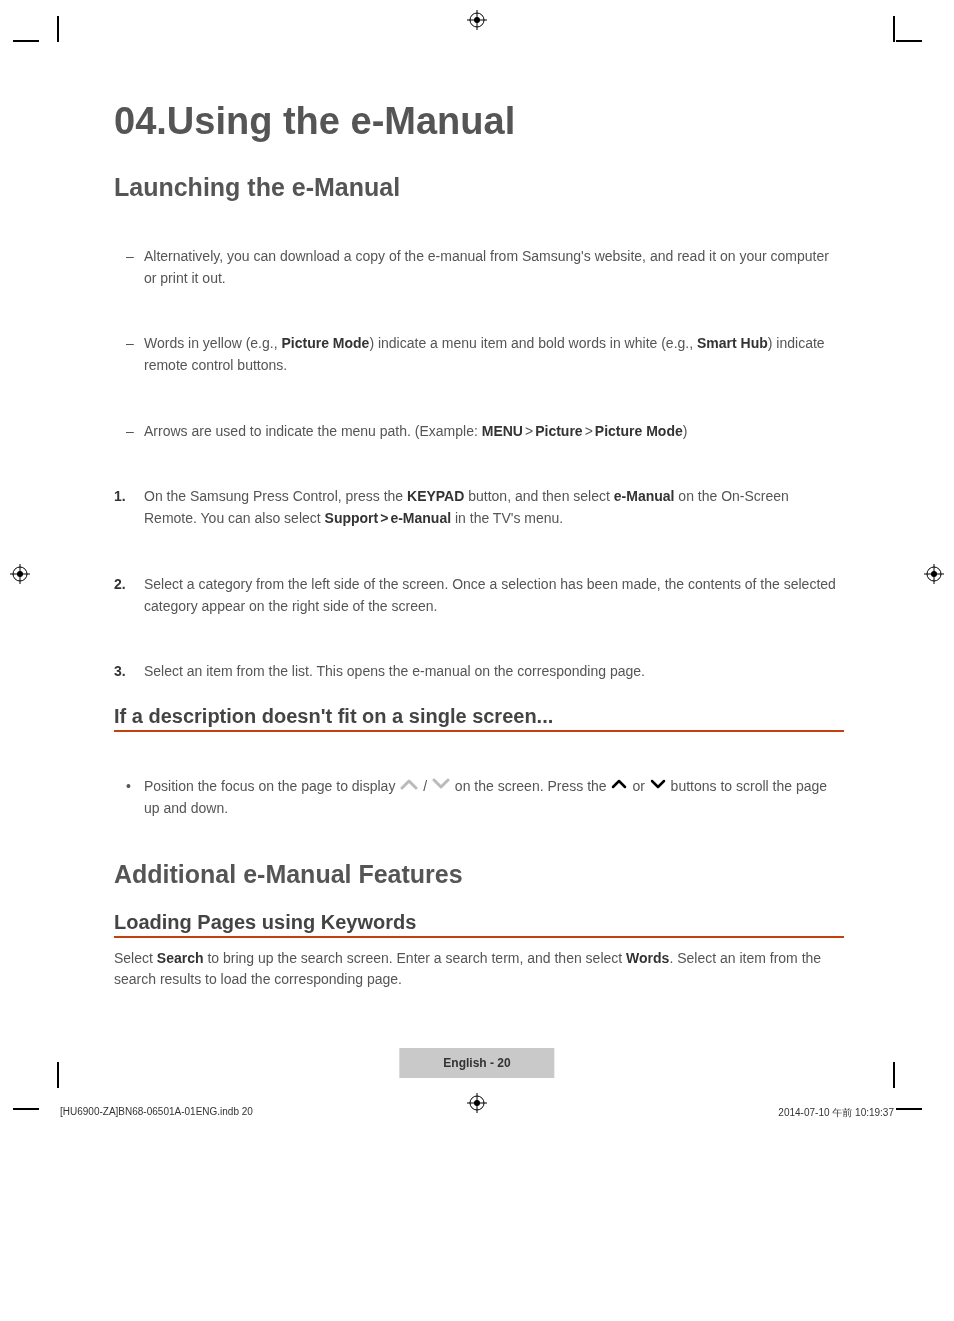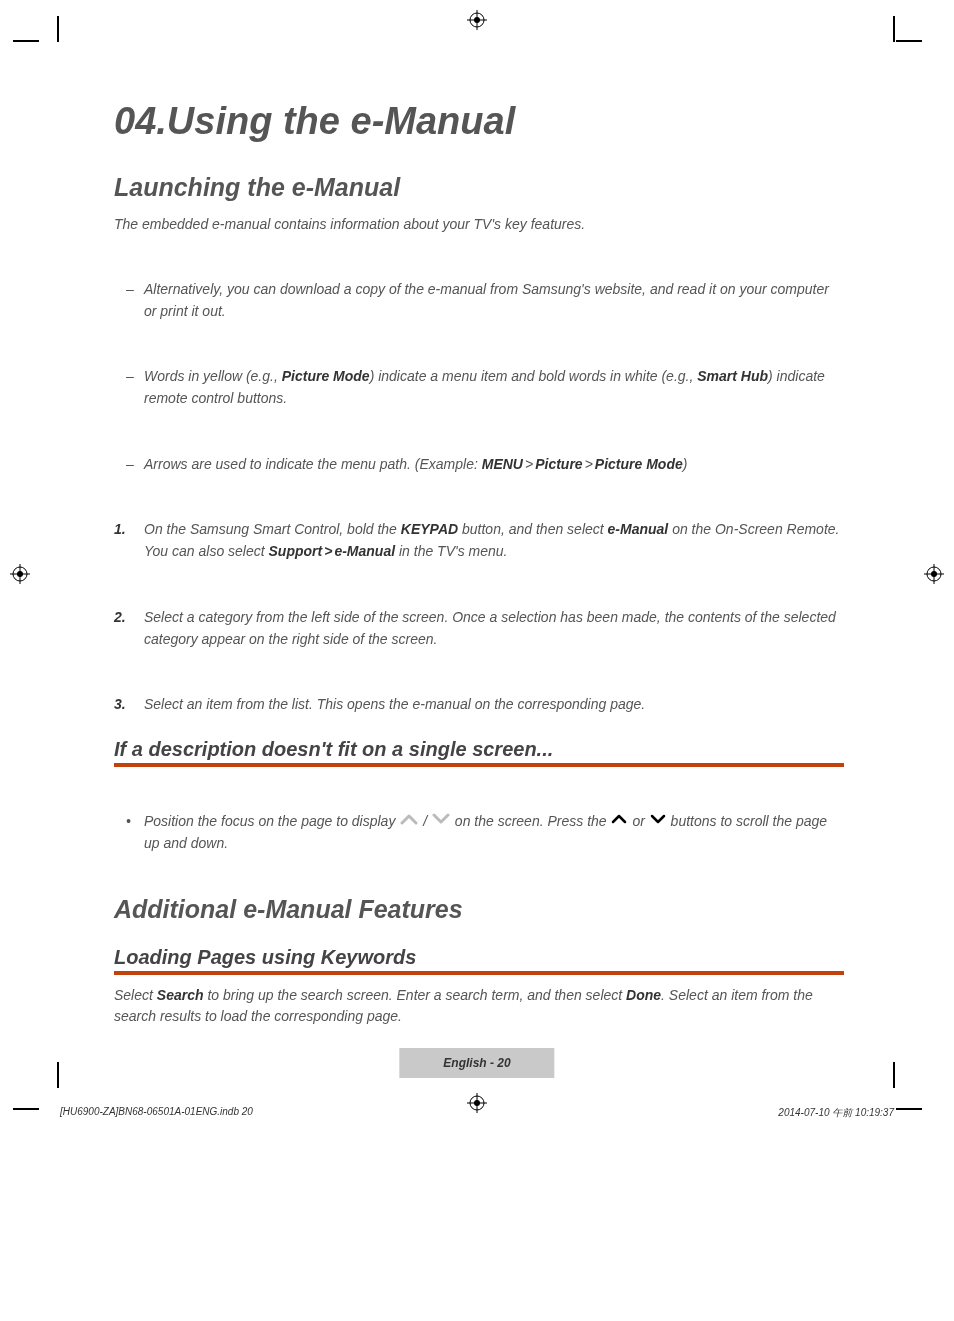--- a/index.html
+++ b/index.html
@@ -8,21 +8,20 @@
     font-family: Arial, Helvetica, sans-serif;
     background: #fff;
     color: #555;
     width: 954px;
   }
   .page {
     position: relative;
     width: 954px;
     height: 1148px;
     box-sizing: border-box;
-    font-style: italic;
   }
   .crop {
     position: absolute;
     background: #000;
   }
   .crop-top-l { top: 16px; left: 57px; width: 2px; height: 26px; }
   .crop-top-r { top: 16px; right: 59px; width: 2px; height: 26px; }
   .crop-bot-l { bottom: 60px; left: 57px; width: 2px; height: 26px; }
   .crop-bot-r { bottom: 60px; right: 59px; width: 2px; height: 26px; }
   .crop-left-t { top: 40px; left: 13px; width: 26px; height: 2px; }
@@ -58,21 +57,21 @@
     font-size: 25px;
     font-weight: 600;
     color: #555;
     margin: 28px 0 12px 0;
   }
   h3.sub {
     font-size: 20px;
     font-weight: 600;
     color: #444;
     margin: 22px 0 10px 0;
-    border-bottom: 4px solid #c2410c;
+    border-bottom: 2px solid #c2410c;
     padding-bottom: 2px;
     display: block;
   }
   .breadcrumb {
     font-size: 14px;
     font-weight: bold;
     color: #333;
     margin-bottom: 6px;
   }
   .chev {
@@ -198,35 +197,34 @@
         <line x1="0" y1="10" x2="20" y2="10" stroke="#000" stroke-width="1"></line>
       </svg>
   </div>
 
   <div class="content">
     <h1 class="chapter">04.Using the e-Manual</h1>
 
     <h2 class="section">Launching the e-Manual</h2>
 
 
-    <p class="body">The embedded e-manual contains information about your TV's key features.</p>
 
     <ul class="dash">
       <li>Alternatively, you can download a copy of the e-manual from Samsung's website, and read it on your computer or print it out.</li>
       <li>
         <span>Words in yellow (e.g., </span><span class="b">Picture Mode</span><span>) indicate a menu item and bold words in white (e.g., </span><span class="b">Smart Hub</span><span>) indicate remote control buttons.</span>
       </li>
       <li>
         <span>Arrows are used to indicate the menu path. (Example: </span><span class="b">MENU</span><span class="chev"> &gt; </span><span class="b">Picture</span><span class="chev"> &gt; </span><span class="b">Picture Mode</span><span>)</span>
       </li>
     </ul>
 
     <ol class="num">
       <li><span class="num-marker">1.</span>
-        <span>On the Samsung Smart Control, bold the </span><span class="b">KEYPAD</span><span> button, and then select </span><span class="b">e-Manual</span><span> on the On-Screen Remote. You can also select </span><span class="b">Support</span><span class="chev b"> &gt; </span><span class="b">e-Manual</span><span> in the TV's menu.</span>
+        <span>On the Samsung Press Control, press the </span><span class="b">KEYPAD</span><span> button, and then select </span><span class="b">e-Manual</span><span> on the On-Screen Remote. You can also select </span><span class="b">Support</span><span class="chev b"> &gt; </span><span class="b">e-Manual</span><span> in the TV's menu.</span>
       </li>
       <li><span class="num-marker">2.</span><span>Select a category from the left side of the screen. Once a selection has been made, the contents of the selected category appear on the right side of the screen.</span></li>
       <li><span class="num-marker">3.</span><span>Select an item from the list. This opens the e-manual on the corresponding page.</span></li>
     </ol>
 
     <h3 class="sub">If a description doesn't fit on a single screen...</h3>
     <ul class="dot">
       <li>
         <span>Position the focus on the page to display </span>
         <span class="inline-icon"><svg width="18" height="12" viewBox="0 0 18 12">
@@ -245,21 +243,21 @@
               <polyline points="2,3 8,9 14,3" fill="none" stroke="#000" stroke-width="2.5" stroke-linecap="round" stroke-linejoin="round"></polyline>
             </svg></span>
         <span> buttons to scroll the page up and down.</span>
       </li>
     </ul>
 
     <h2 class="section" style="margin-top:40px">Additional e-Manual Features</h2>
 
     <h3 class="sub">Loading Pages using Keywords</h3>
     <p class="body">
-      <span>Select </span><span class="b">Search</span><span> to bring up the search screen. Enter a search term, and then select </span><span class="b">Done</span><span>. Select an item from the search results to load the corresponding page.</span>
+      <span>Select </span><span class="b">Search</span><span> to bring up the search screen. Enter a search term, and then select </span><span class="b">Words</span><span>. Select an item from the search results to load the corresponding page.</span>
     </p>
 
   </div>
 
   <div class="page-footer">English - 20</div>
 
   <div class="print-footer">
     <span>[HU6900-ZA]BN68-06501A-01ENG.indb   20</span>
     <span>2014-07-10   午前 10:19:37</span>
   </div>

